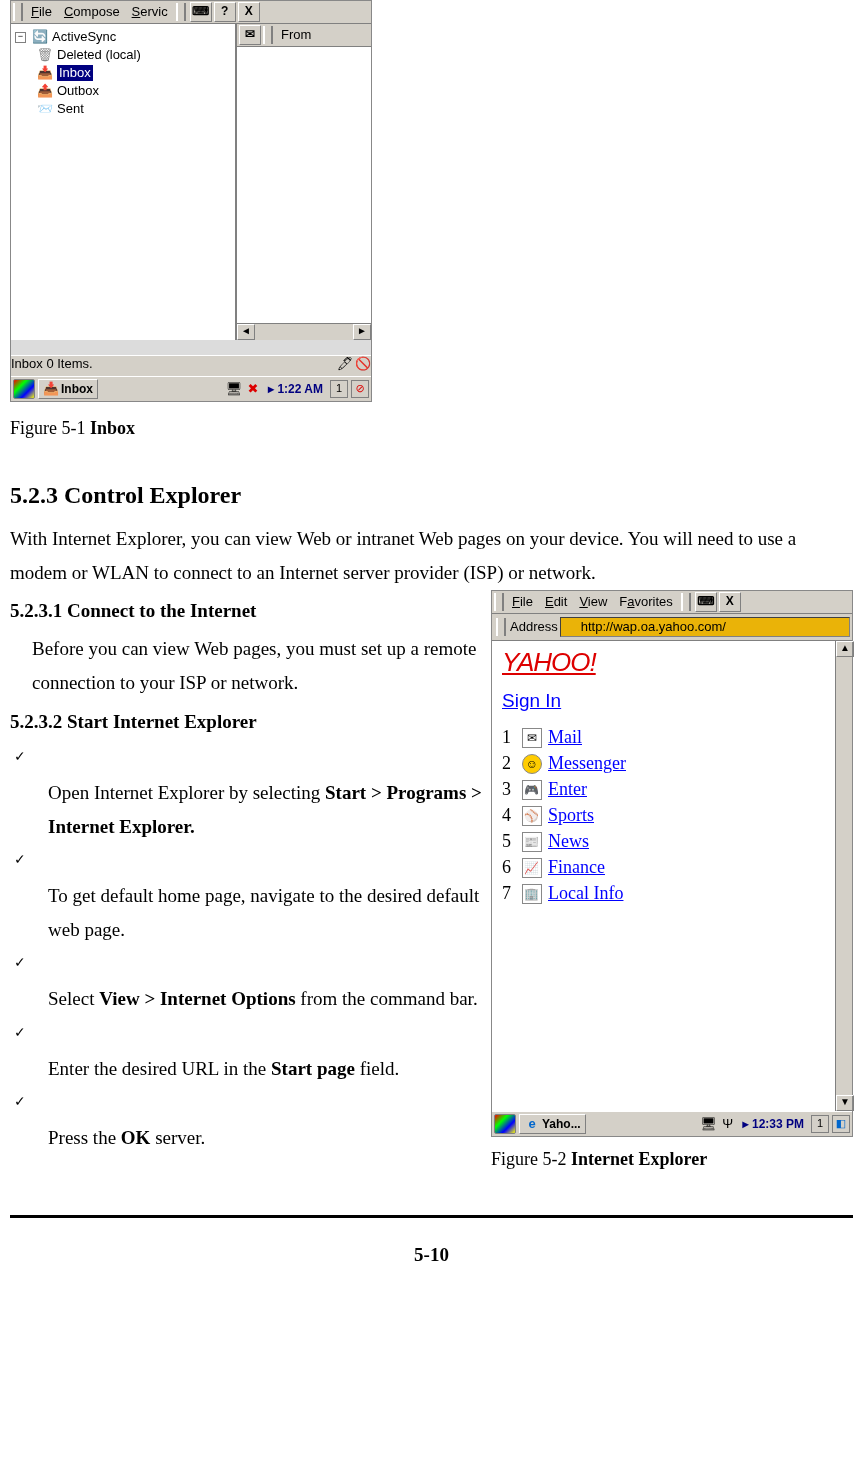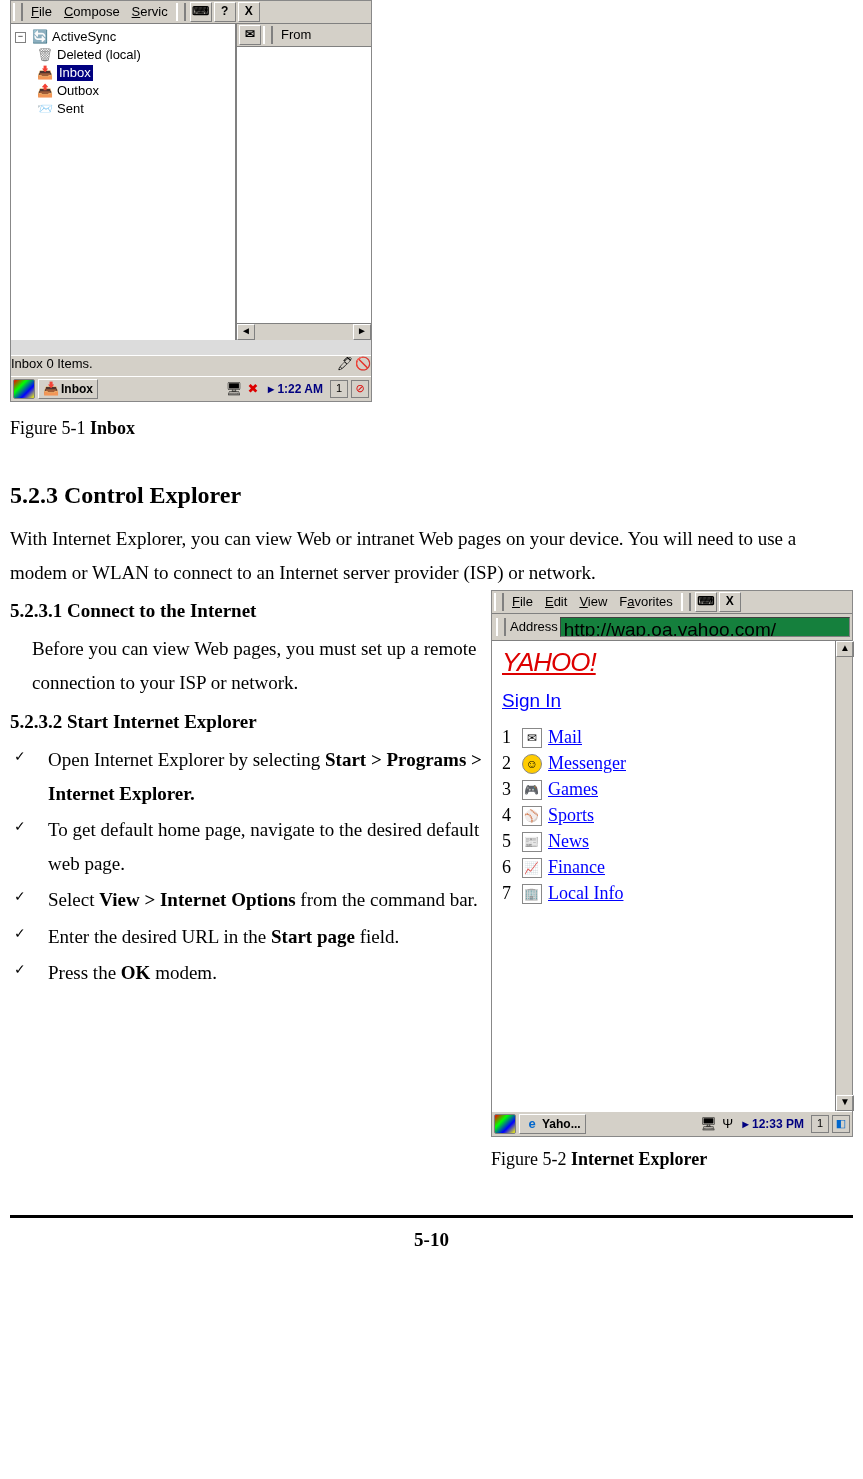--- a/index.html
+++ b/index.html
@@ -192,21 +192,21 @@
   }
   .figcap .bold { font-weight: bold; }
   
   h3.sec { font-size: 24px; font-weight: bold; margin: 20px 0 4px 0; }
   .para { margin: 0; }
   .subsec { font-size: 19px; font-weight: bold; margin: 4px 0; }
   .indent { margin-left: 22px; }
   .checklist { list-style: none; padding: 0; margin: 0 0 0 4px; }
   .checklist li { display: flex; align-items: flex-start; margin: 2px 0; }
   .check { width: 34px; flex-shrink: 0; font-size: 14px; line-height: 27px; }
-  .li-text { flex: 1; }
+  .li-text { flex: 1; margin-top: 33px; }
   .twocol {
     display: flex;
     align-items: flex-start;
   }
   .leftcol { flex: 1; min-width: 0; }
   
   .ie-shot {
     width: 360px;
     height: 545px;
     flex-shrink: 0;
@@ -225,26 +225,26 @@
     align-items: center;
     background: #d4d0c8;
     border-bottom: 1px solid #808080;
     height: 26px;
     padding: 0 2px;
     gap: 2px;
   }
   .ie-addr-label { font-size: 13px; }
   .ie-addr-field {
     flex: 1;
-    background: #15803d;
+    background: #eab308;
     border: 1px solid #808080;
     border-top-color: #404040;
     border-left-color: #404040;
-    padding: 1px 3px;
-    font-size: 19px;
+    padding: 1px 20px;
+    font-size: 13px;
     height: 16px;
     overflow: hidden;
     white-space: nowrap;
   }
   .ie-content {
     flex: 1;
     background: #fff;
     display: flex;
     position: relative;
   }
@@ -280,21 +280,21 @@
     width: 16px;
     background: #d4d0c8;
     border-left: 1px solid #808080;
     display: flex;
     flex-direction: column;
     justify-content: space-between;
   }
   .footer-line {
     border-top: 3px solid #000;
     margin-top: 30px;
-    padding-top: 5px;
+    padding-top: 20px;
     text-align: center;
     font-weight: bold;
     font-size: 19px;
   }
 </style>
 </head>
 <body>
 
 <div class="page">
 
@@ -396,21 +396,21 @@
         <li>
             <span class="check">✓</span>
             <span class="li-text"><span>Select </span><b>View &gt; Internet Options</b><span> from the command bar.</span></span>
           </li>
         <li>
             <span class="check">✓</span>
             <span class="li-text"><span>Enter the desired URL in the </span><b>Start page</b><span> field.</span></span>
           </li>
         <li>
             <span class="check">✓</span>
-            <span class="li-text"><span>Press the </span><b>OK</b><span> modem.</span></span>
+            <span class="li-text"><span>Press the </span><b>OK</b><span> server.</span></span>
           </li>
       </ul>
     </div>
 
     <div>
       <div class="screenshot ie-shot">
         <div class="ie-menubar">
           <div class="ib-grip"></div>
           <div class="ib-menuitem"><u>F</u>ile</div>
           <div class="ib-menuitem"><u>E</u>dit</div>
@@ -436,21 +436,21 @@
                   <a class="ylink">Mail</a>
                 </div>
               <div class="yitem">
                   <span class="ynum">2</span>
                   <span class="yicon" style="background:#fc0;border-radius:50%">☺</span>
                   <a class="ylink">Messenger</a>
                 </div>
               <div class="yitem">
                   <span class="ynum">3</span>
                   <span class="yicon" style="color:#d00">🎮</span>
-                  <a class="ylink">Games</a>
+                  <a class="ylink">Enter</a>
                 </div>
               <div class="yitem">
                   <span class="ynum">4</span>
                   <span class="yicon" style="color:#d00">⚾</span>
                   <a class="ylink">Sports</a>
                 </div>
               <div class="yitem">
                   <span class="ynum">5</span>
                   <span class="yicon">📰</span>
                   <a class="ylink">News</a>

